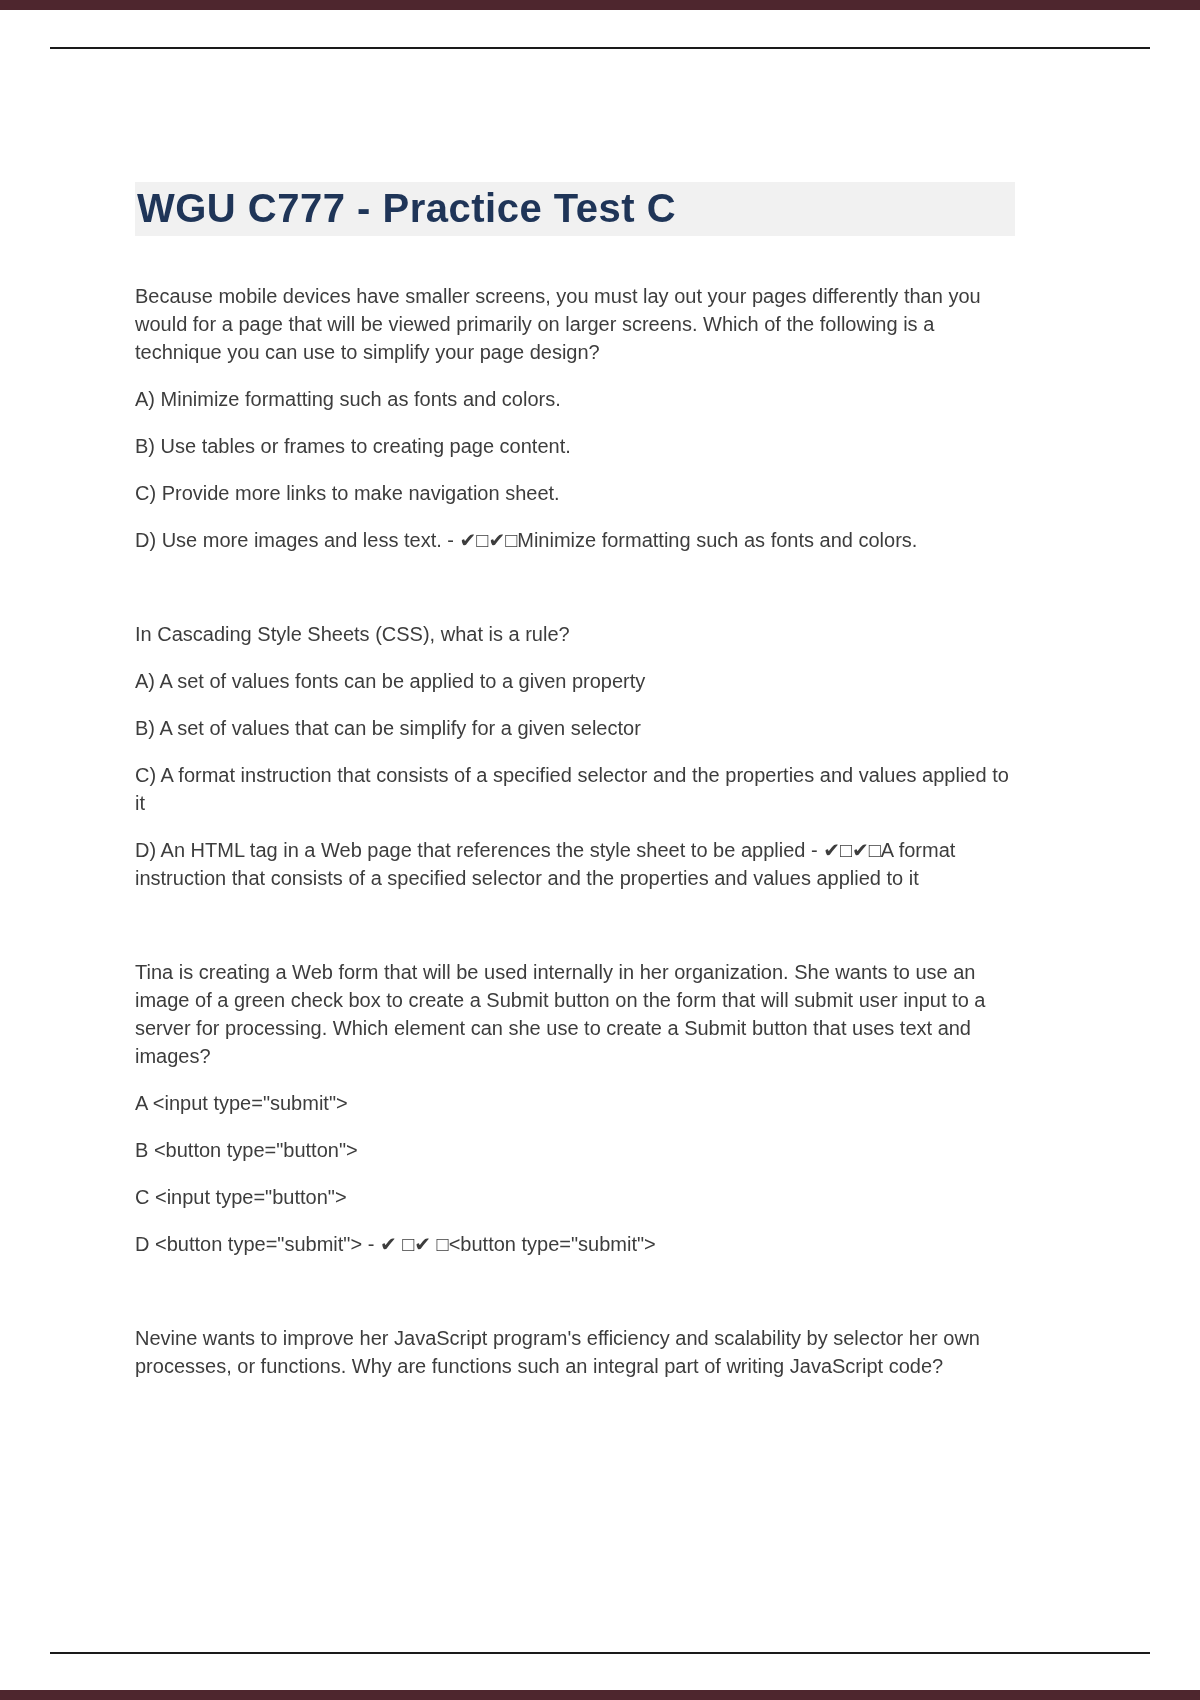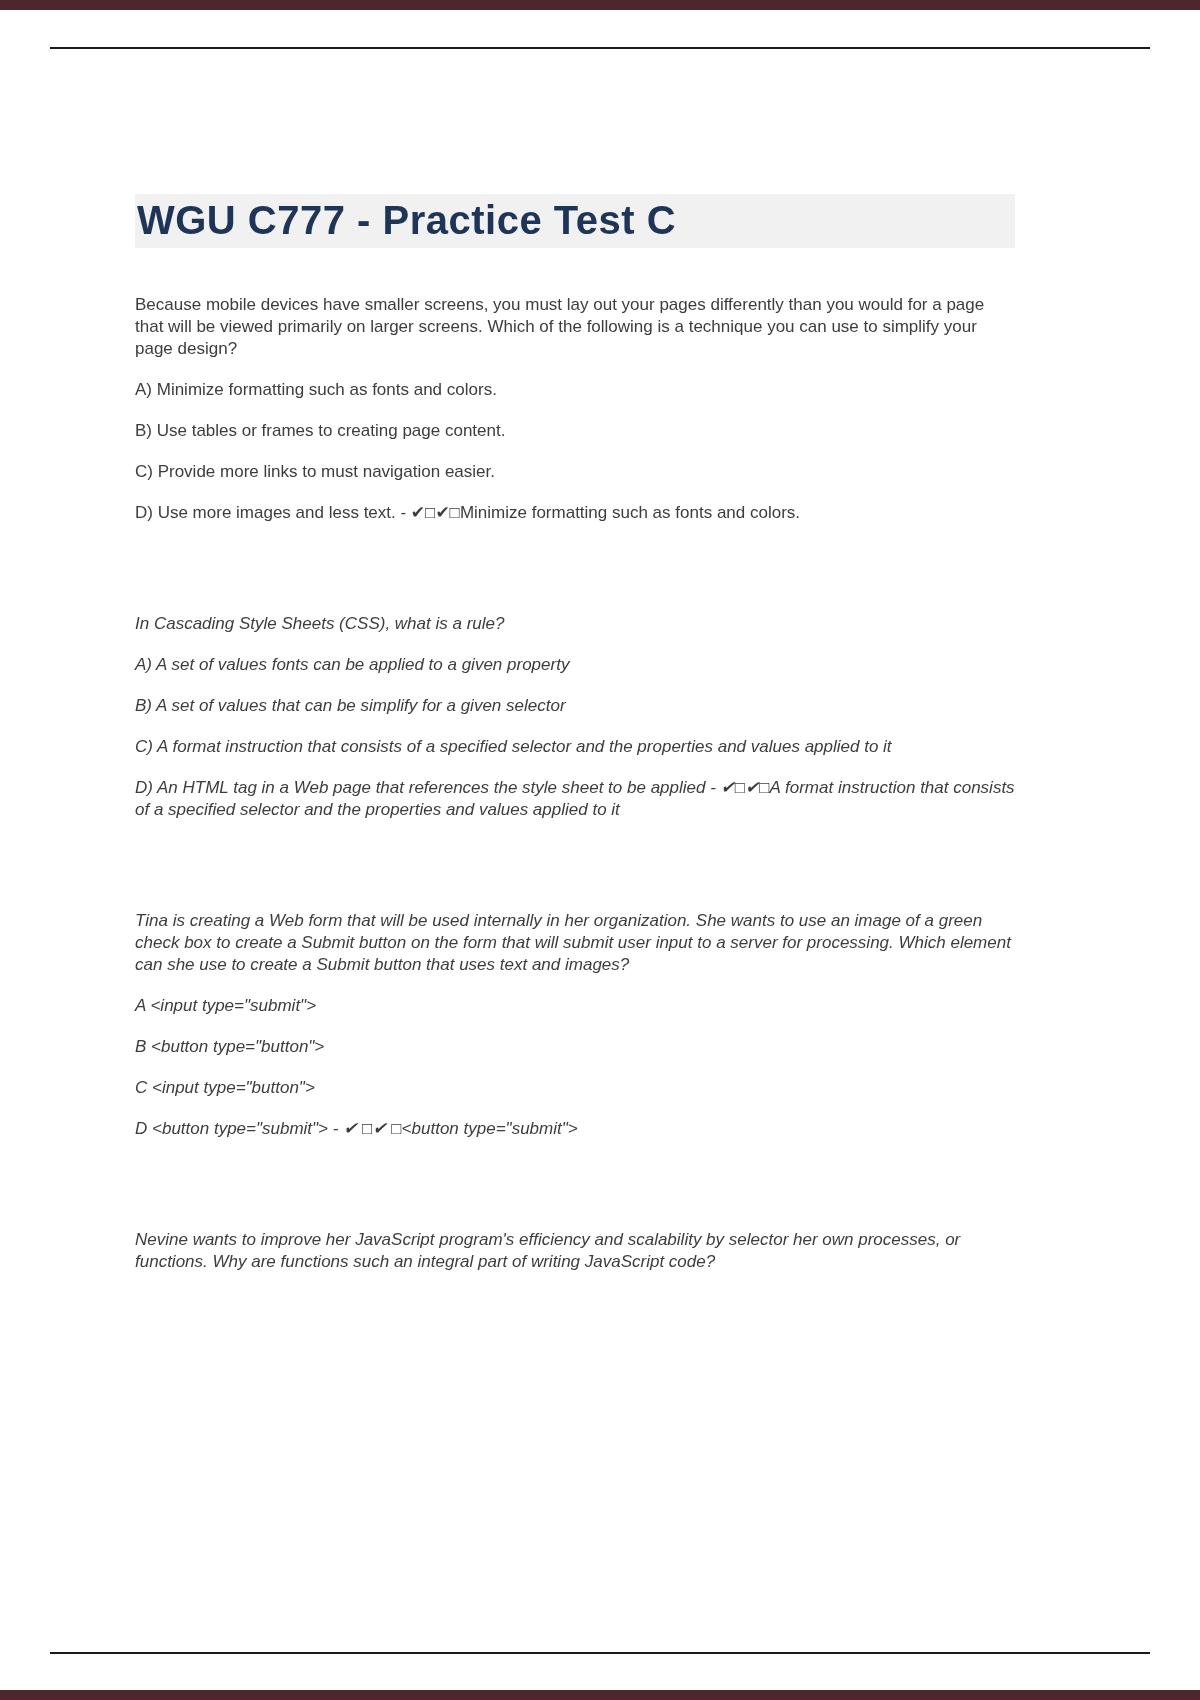--- a/index.html
+++ b/index.html
@@ -31,59 +31,58 @@
     width: 1100px;
     height: 0;
     border: none;
     border-top: 2px solid #1a1a1a;
     margin: 0;
   }
   .top-rule { top: 47px; }
   .bottom-rule { top: 1652px; }
   .content {
     position: absolute;
-    top: 12px;
+    top: 0;
     left: 135px;
     width: 880px;
   }
   .title {
     margin: 182px 0 46px 0;
     background: #f1f1f1;
     color: #1f3558;
     font-size: 40px;
     font-weight: bold;
     line-height: 50px;
     padding: 1px 6px 3px 2px;
     letter-spacing: 0.5px;
   }
   p {
     margin: 0 0 19px 0;
-    font-size: 17px;
-    line-height: 22px;
+    font-size: 20px;
+    line-height: 28px;
   }
   .question + .question {
-    margin-top: 89px;
-    font-style: italic;
+    margin-top: 66px;
   }
 </style>
 </head>
 <body>
 
 <div class="top-bar"></div>
 <hr class="rule top-rule">
 
 <div class="content">
 
   <h1 class="title">WGU C777 - Practice Test C</h1>
 
   <section class="question">
     <p>Because mobile devices have smaller screens, you must lay out your pages differently than you would for a page that will be viewed primarily on larger screens. Which of the following is a technique you can use to simplify your page design?</p>
     <p>A) Minimize formatting such as fonts and colors.</p>
     <p>B) Use tables or frames to creating page content.</p>
-    <p>C) Provide more links to must navigation easier.</p>
+    <p>C) Provide more links to make navigation sheet.</p>
     <p>D) Use more images and less text. - ✔□✔□Minimize formatting such as fonts and colors.</p>
   </section>
 
   <section class="question">
     <p>In Cascading Style Sheets (CSS), what is a rule?</p>
     <p>A) A set of values fonts can be applied to a given property</p>
     <p>B) A set of values that can be simplify for a given selector</p>
     <p>C) A format instruction that consists of a specified selector and the properties and values applied to it</p>
     <p>D) An HTML tag in a Web page that references the style sheet to be applied - ✔□✔□A format instruction that consists of a specified selector and the properties and values applied to it</p>
   </section>

